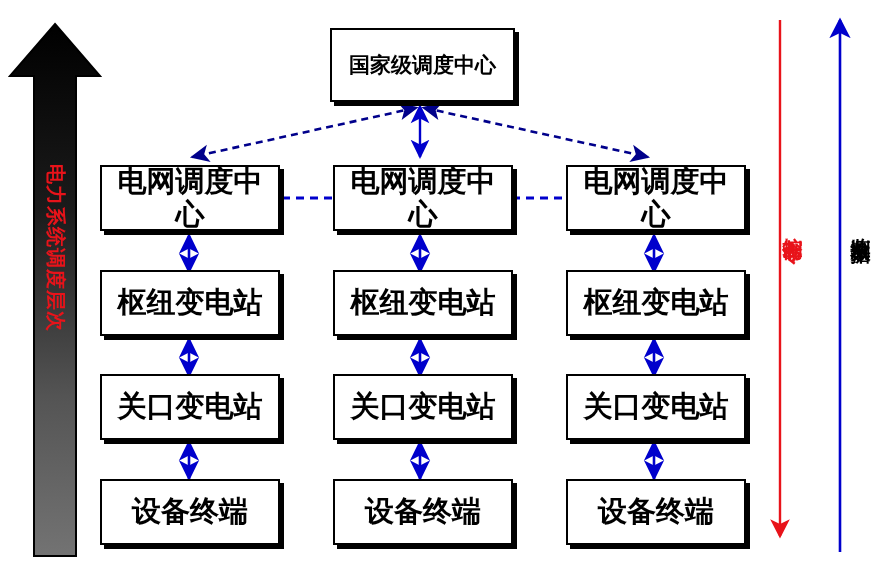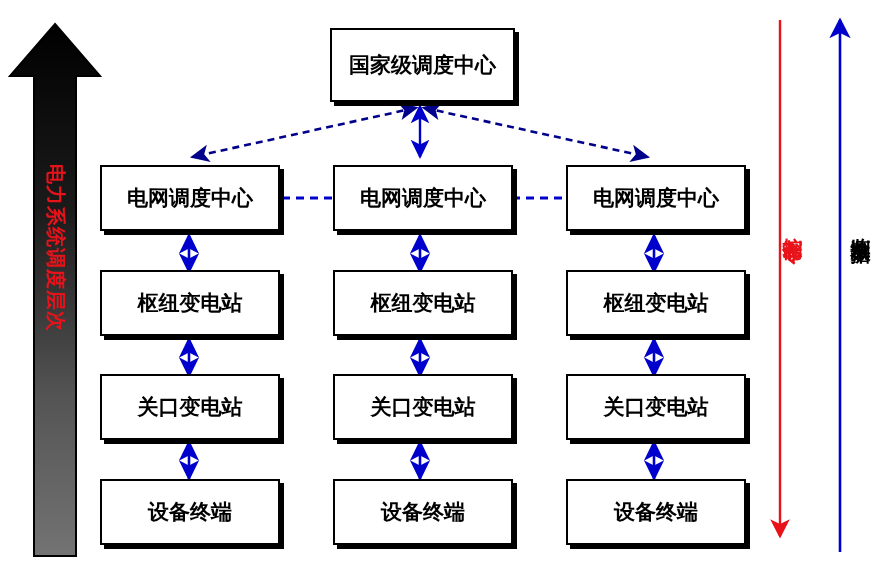--- a/index.html
+++ b/index.html
@@ -24,21 +24,21 @@
     box-sizing: border-box;
     background: #ffffff;
     border: 2px solid #000000;
     box-shadow: 4px 4px 0 0 #000000;
     display: flex;
     align-items: center;
     justify-content: center;
     text-align: center;
     color: #000000;
     font-weight: bold;
-    font-size: 21px;
+    font-size: 29px;
     line-height: 1.15;
     letter-spacing: 0px;
     padding: 2px 4px;
   }
   .node.top {
     font-size: 21px;
   }
 
   
   #wires {

